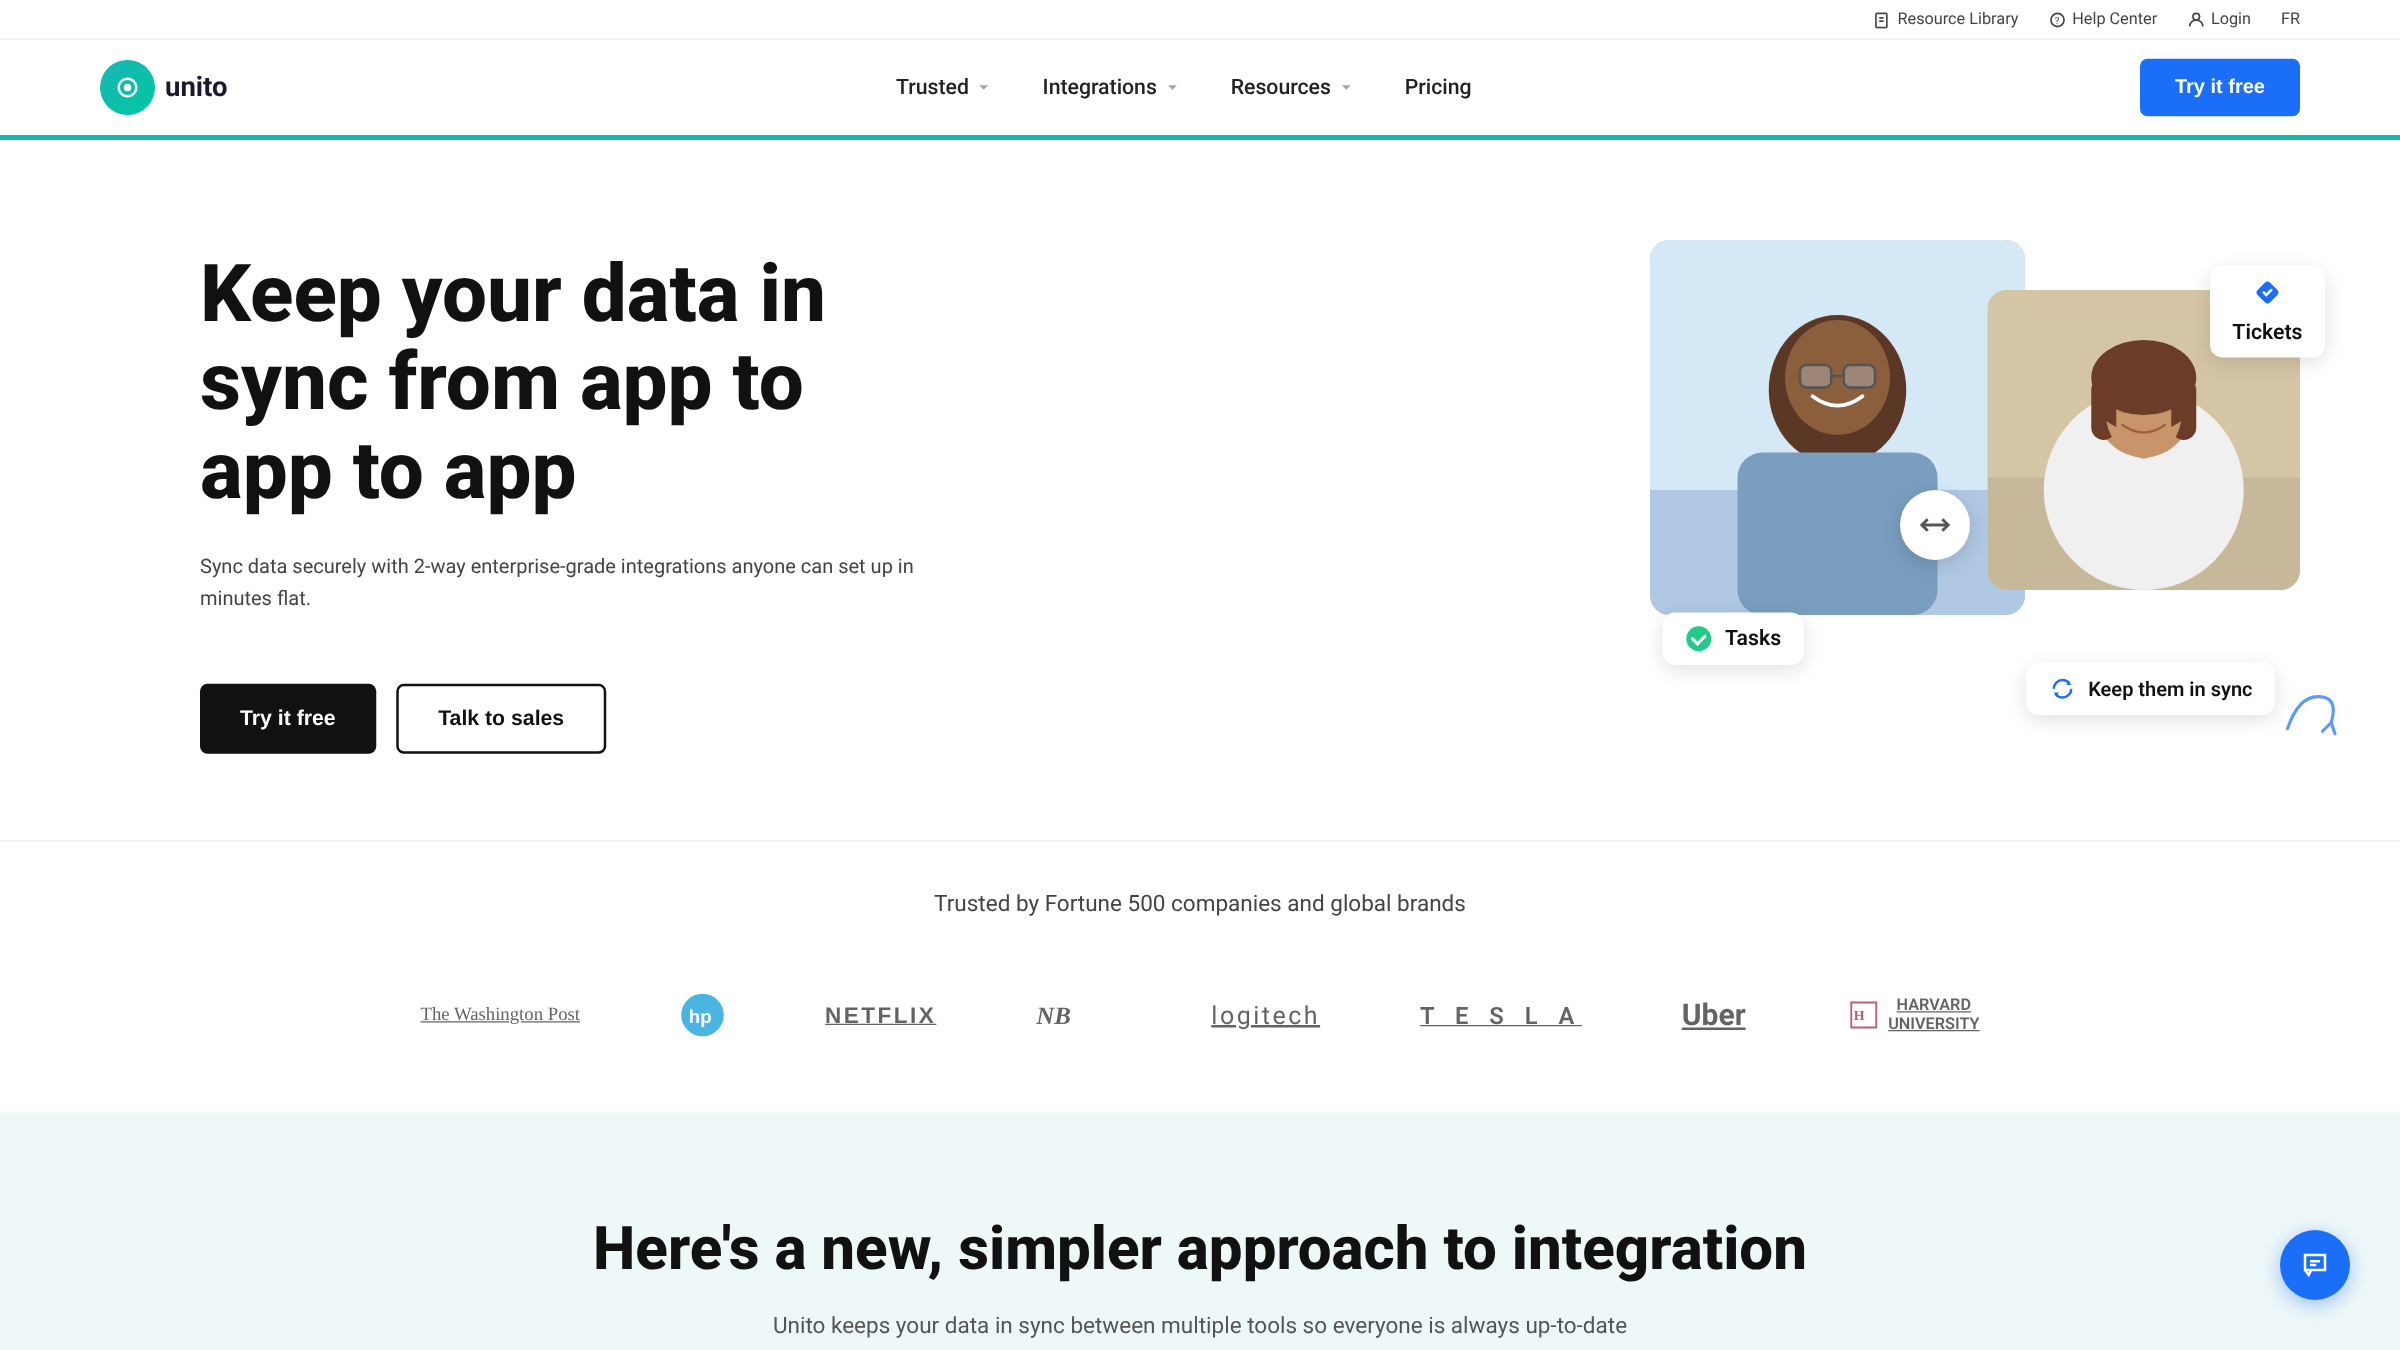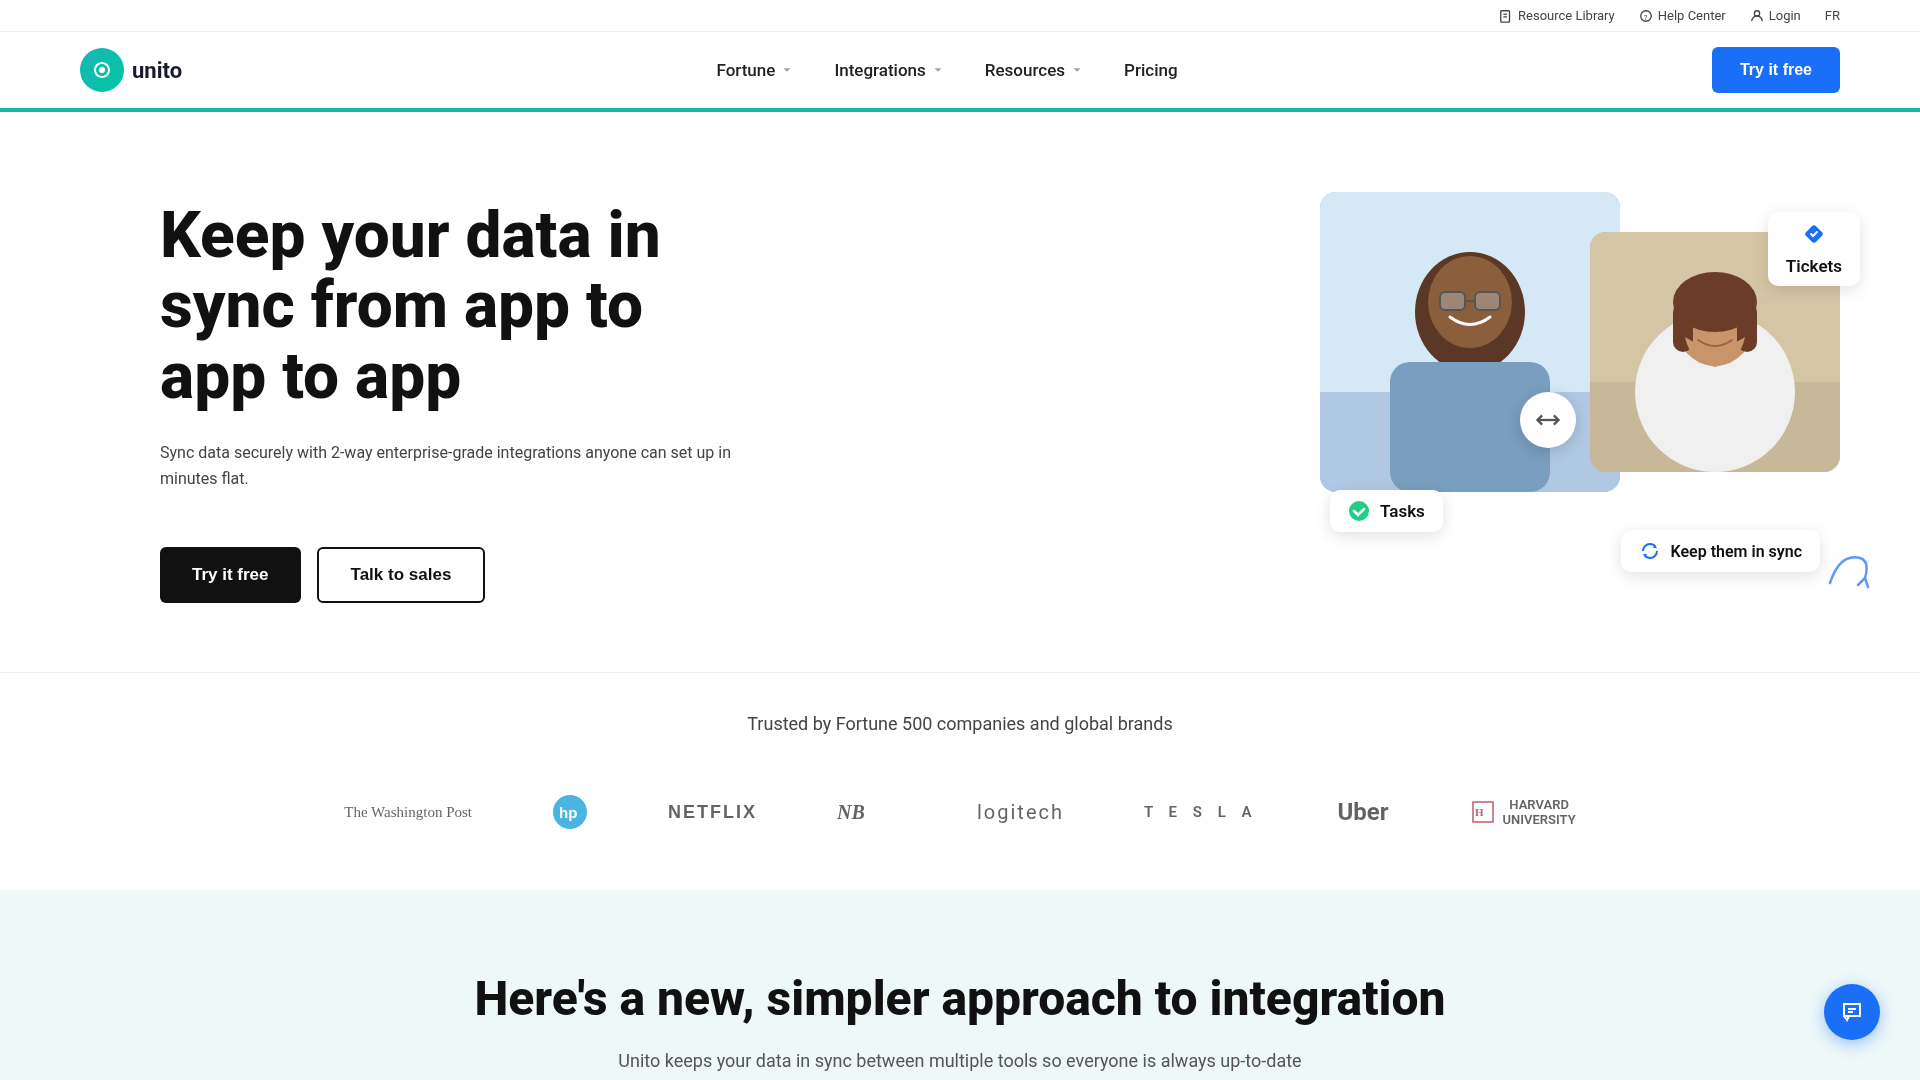--- a/index.html
+++ b/index.html
@@ -123,21 +123,21 @@
     
     .trusted-section {
       text-align: center; padding: 40px 80px 60px;
       border-top: 1px solid #f0f0f0;
     }
     .trusted-title { font-size: 18px; color: #444; margin-bottom: 60px; }
     .brands-row {
       display: flex; align-items: center; justify-content: center;
       gap: 80px; flex-wrap: wrap;
     }
-    .brand-item { color: #222; font-weight: 700; opacity: 0.7; display: flex; align-items: center; }
+    .brand-item { color: #222; font-weight: 700; opacity: 0.7; display: flex; align-items: center; text-decoration: underline; }
 
     
     .bottom-section {
       background: #eef8f8; padding: 80px 80px 60px;
       text-align: center;
     }
     .bottom-title { font-size: 48px; font-weight: 800; color: #111; margin-bottom: 20px; }
     .bottom-subtitle { font-size: 18px; color: #555; max-width: 700px; margin: 0 auto; line-height: 1.6; }
 
     
@@ -148,21 +148,21 @@
       display: flex; align-items: center; justify-content: center;
       cursor: pointer; z-index: 999;
     }
 
     
     .brand-wapo { font-family: Georgia, serif; font-size: 15px; letter-spacing: 0; font-weight: 400; }
     .brand-hp { font-size: 28px; font-weight: 300; }
     .brand-netflix { font-family: Arial Black, sans-serif; font-size: 18px; letter-spacing: 2px; font-weight: 900; }
     .brand-nb { font-size: 22px; font-weight: 900; font-style: italic; }
     .brand-logitech { font-size: 20px; font-weight: 400; letter-spacing: 2px; }
-    .brand-tesla { font-size: 15px; letter-spacing: 6px; font-weight: 600; }
+    .brand-tesla { font-size: 19px; letter-spacing: 6px; font-weight: 600; }
     .brand-uber { font-size: 24px; font-weight: 700; }
     .brand-harvard { font-size: 13px; font-weight: 600; display: flex; align-items: center; gap: 6px; }
   </style>
 </head>
 <body>
 
 <div class="top-bar">
   <div class="top-bar-item">
     <svg viewBox="0 0 16 16" fill="none" stroke="#444" stroke-width="1.5">
       <rect x="2" y="2" width="10" height="13" rx="1"></rect>
@@ -196,21 +196,21 @@
       <svg viewBox="0 0 24 24" fill="white">
         <path d="M12 4C7.6 4 4 7.6 4 12s3.6 8 8 8 8-3.6 8-8-3.6-8-8-8zm0 14c-3.3 0-6-2.7-6-6s2.7-6 6-6 6 2.7 6 6-2.7 6-6 6z"></path>
         <circle cx="12" cy="12" r="3" fill="white"></circle>
       </svg>
     </div>
     <span class="logo-text">unito</span>
   </a>
 
   <div class="nav-links">
     <a class="nav-link" href="#">
-      <span>Fortune</span>
+      <span>Trusted</span>
       <svg viewBox="0 0 16 16" fill="#666">
         <path d="M4 6l4 4 4-4"></path>
       </svg>
     </a>
     <a class="nav-link" href="#">
       <span>Integrations</span>
       <svg viewBox="0 0 16 16" fill="#666">
         <path d="M4 6l4 4 4-4"></path>
       </svg>
     </a>

